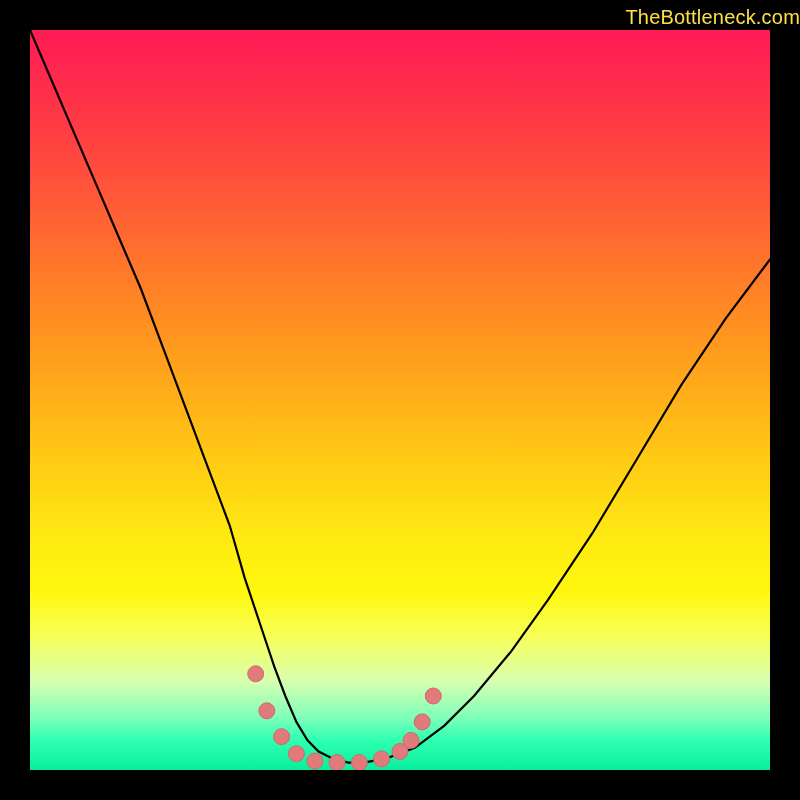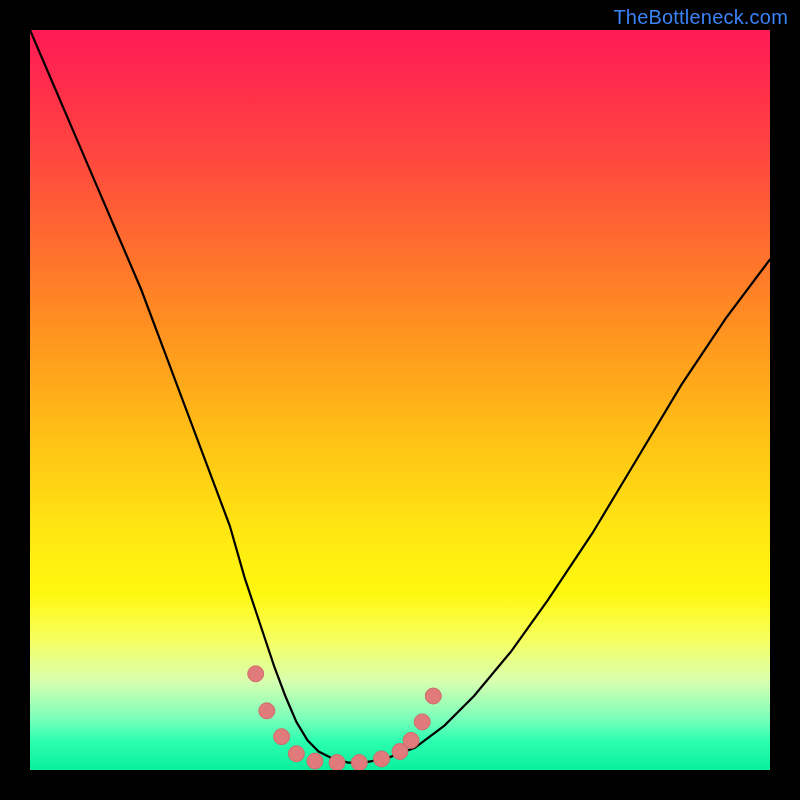--- a/index.html
+++ b/index.html
@@ -45,22 +45,22 @@
   .svg-layer {
     position: absolute;
     left: 30px;
     top: 30px;
     width: 740px;
     height: 740px;
   }
   .watermark {
     position: absolute;
     top: 6px;
-    right: 12px;
-    color: #3b82f6;
+    right: 0;
+    color: #fde047;
     font-size: 20px;
     font-weight: 500;
     letter-spacing: 0.2px;
     user-select: none;
   }
 </style>
 </head>
 <body>
 
 <div class="frame">

